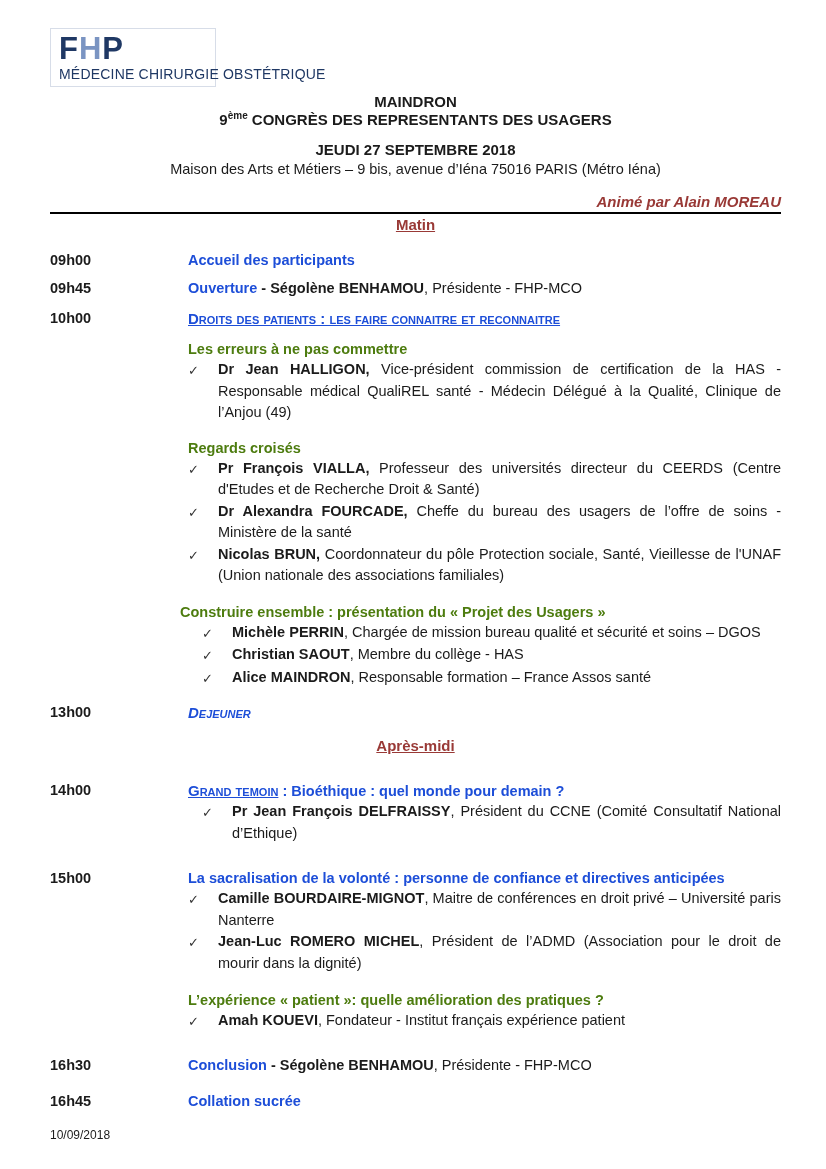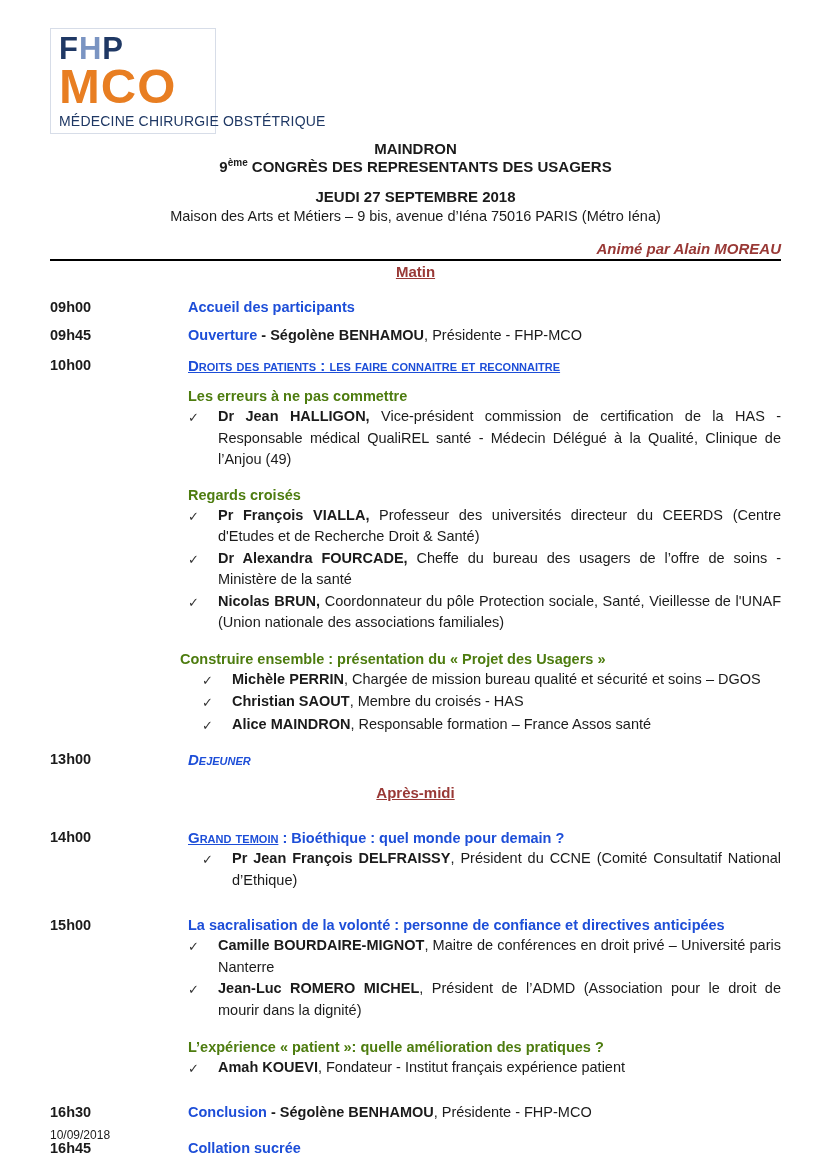--- a/index.html
+++ b/index.html
@@ -44,21 +44,20 @@
   .gap-sm{margin-top:12px;}
 </style>
 </head>
 <body>
 
 <div class="page">
 
   
   <div class="logo">
     <div class="logo-fhp"><span>F</span><span class="h">H</span><span>P</span></div>
-    <div class="logo-mco">MCO</div>
     <div class="logo-sub">MÉDECINE CHIRURGIE OBSTÉTRIQUE</div>
   </div>
 
   
   <div class="hdr hdr-title">MAINDRON</div>
   <div class="hdr hdr-congress"><span>9</span><sup>ème</sup><span> CONGRÈS DES REPRESENTANTS DES USAGERS</span></div>
   <div class="hdr hdr-date">JEUDI 27 SEPTEMBRE 2018</div>
   <div class="hdr hdr-venue">Maison des Arts et Métiers – 9 bis, avenue d’Iéna 75016 PARIS (Métro Iéna)</div>
   <div class="moderator">Animé par Alain MOREAU</div>
   <hr class="rule">
@@ -107,21 +106,21 @@
       </div>
 
       <div class="subheading" style="margin-top:17px;margin-left:-8px;">Construire ensemble : présentation du « Projet des Usagers »</div>
       <div class="bullets indent2">
         <div class="bullet">
           <span class="chk">✓</span>
           <span class="btxt"><b>Michèle PERRIN</b><span>, Chargée de mission bureau qualité et sécurité et soins – DGOS</span></span>
         </div>
         <div class="bullet">
           <span class="chk">✓</span>
-          <span class="btxt"><b>Christian SAOUT</b><span>, Membre du croisés - HAS</span></span>
+          <span class="btxt"><b>Christian SAOUT</b><span>, Membre du collège - HAS</span></span>
         </div>
         <div class="bullet">
           <span class="chk">✓</span>
           <span class="btxt"><b>Alice MAINDRON</b><span>, Responsable formation – France Assos santé</span></span>
         </div>
       </div>
     </div>
   </div>
 
   

